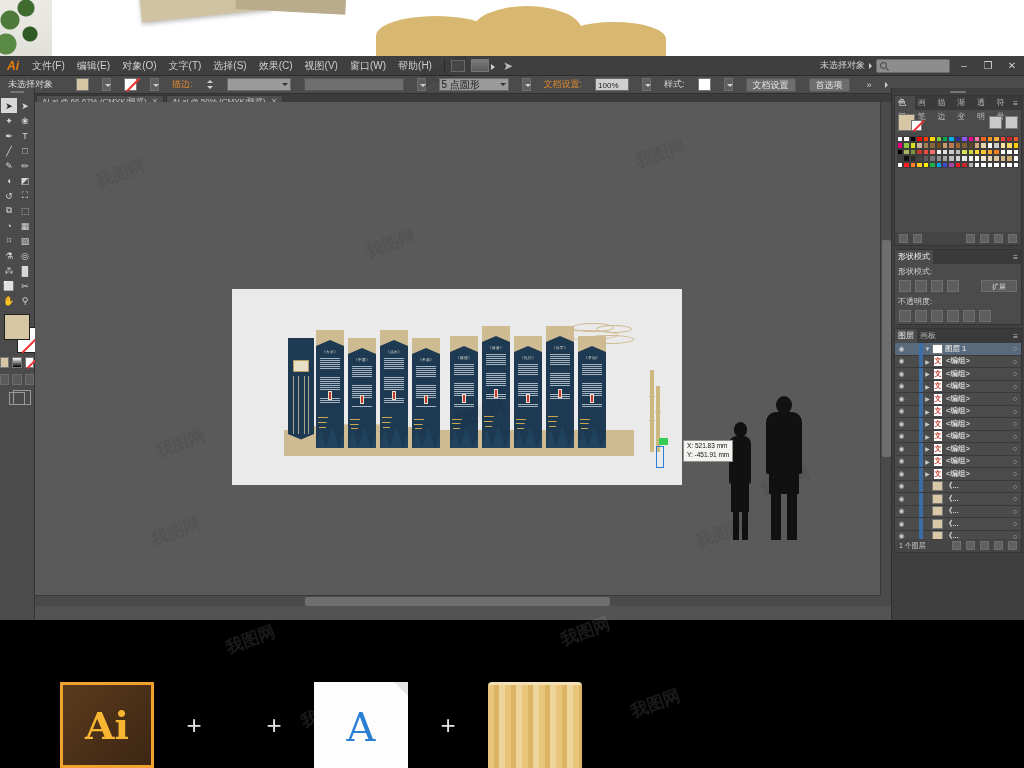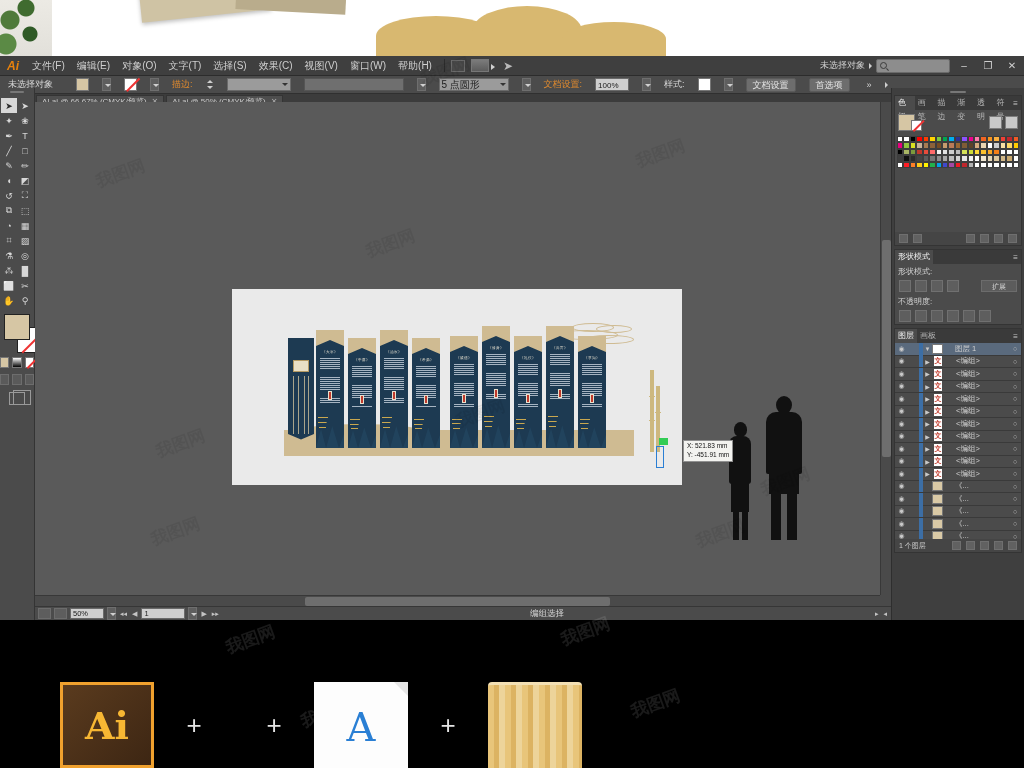--- a/index.html
+++ b/index.html
@@ -173,21 +173,21 @@
 
   .layerrow { display:flex; align-items:center; height:12.5px; border-bottom:1px solid #3a3a3a; font-size:7.5px; color:#d2d2d2; }
   .layerrow.sel { background:#5a6a7d; }
   .lr-eye { width:13px; text-align:center; color:#c9c9c9; font-size:7px; }
   .lr-lock { width:11px; }
   .lr-bar { width:4px; height:12px; background:#3c6ea5; }
   .lr-tri { width:9px; text-align:center; color:#c9c9c9; font-size:6px; }
   .lr-thumb { width:11px; height:10px; border:1px solid #777; background:#fff; }
   .lr-thumb.tan { background:#d9c9a6; }
   .lr-grp { width:8px; height:10px; margin:0 2px; background:#fff; color:#c0392b; font-size:7px; font-weight:bold; text-align:center; line-height:10px; }
-  .lr-name { flex:1; padding-left:12px; white-space:nowrap; overflow:hidden; }
+  .lr-name { flex:1; padding-left:2px; white-space:nowrap; overflow:hidden;font-weight:bold; }
   .lr-circ { width:12px; text-align:center; color:#b9b9b9; font-size:7px; }
 
   
   .banner { position:absolute; left:0; top:620px; width:1024px; height:148px; background:#000; }
   .banner-title { position:absolute; left:48px; top:16px; color:#fff; font-size:26px; font-weight:bold; font-family:"DejaVu Serif",serif; letter-spacing:1px; }
   .icons-row { position:absolute; left:60px; top:62px; width:920px; height:86px; display:flex; align-items:flex-start; gap:0; }
   .ic-wrap { width:94px; height:86px; position:relative; }
   .plus { width:80px; text-align:center; color:#e4e4e4; font-size:26px; line-height:86px; }
   .ic-ai { width:94px; height:86px; background:linear-gradient(135deg,#5a3b1e,#3d2613); border:3px solid #f0a12e; display:flex; align-items:center; justify-content:center; color:#f7b733; font-size:38px; font-weight:bold; font-family:"DejaVu Serif",serif; }
   .ic-max { width:94px; height:86px; background:linear-gradient(#dff3f4,#bfe6e8); position:relative; overflow:hidden; }
@@ -487,35 +487,20 @@
 
       <div class="vscroll">
           <div class="thumb"></div>
         </div>
       <div class="hscroll">
           <div class="thumb"></div>
         </div>
       <div class="sq-corner"></div>
     </div>
 
-    <div class="statusbar">
-      <div class="sb-ic"></div>
-      <div class="sb-ic"></div>
-      <div class="sb-zoom">50%</div>
-      <div class="mini-caret"></div>
-      <div class="sb-nav">◂◂</div>
-      <div class="sb-nav">◀</div>
-      <div class="sb-page">1</div>
-      <div class="mini-caret"></div>
-      <div class="sb-nav">▶</div>
-      <div class="sb-nav">▸▸</div>
-      <div class="sb-status">编组选择</div>
-      <div class="sb-nav">▸</div>
-      <div class="sb-nav">◂</div>
-    </div>
 
     <div class="rightdock">
       <div class="dockgrip">
           <i></i>
         </div>
 
       <div class="panelbox">
         <div class="ptabs">
           <div class="ptab act">色板</div>
           <div class="ptab">画笔</div>

